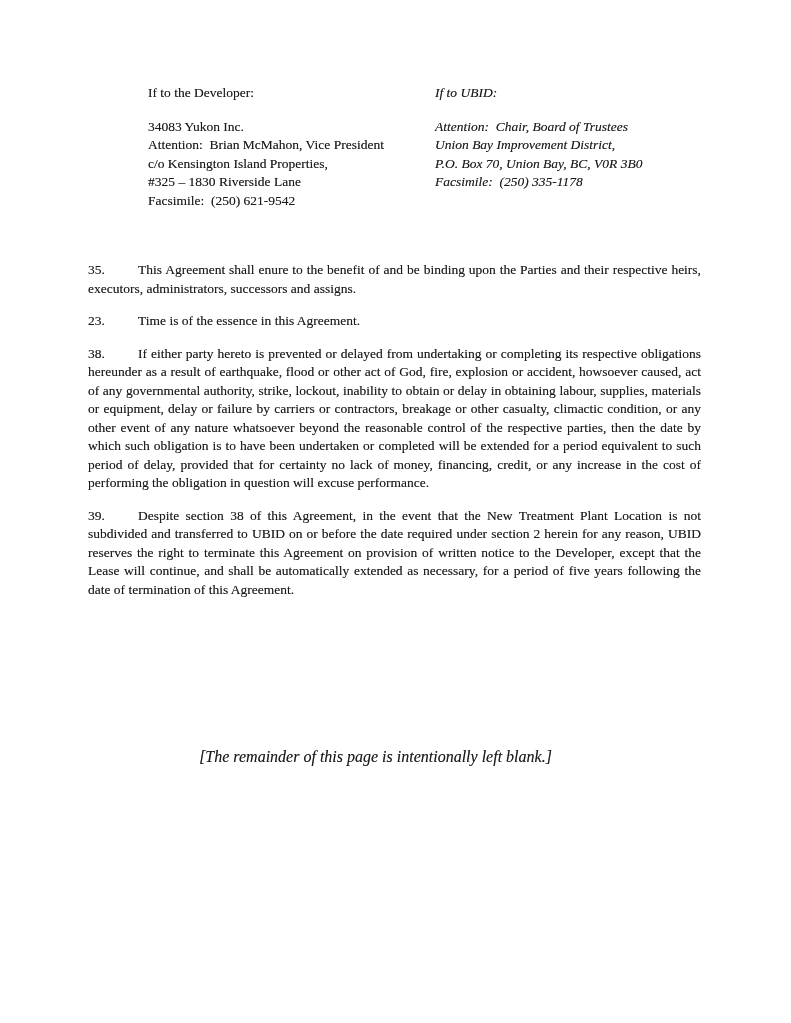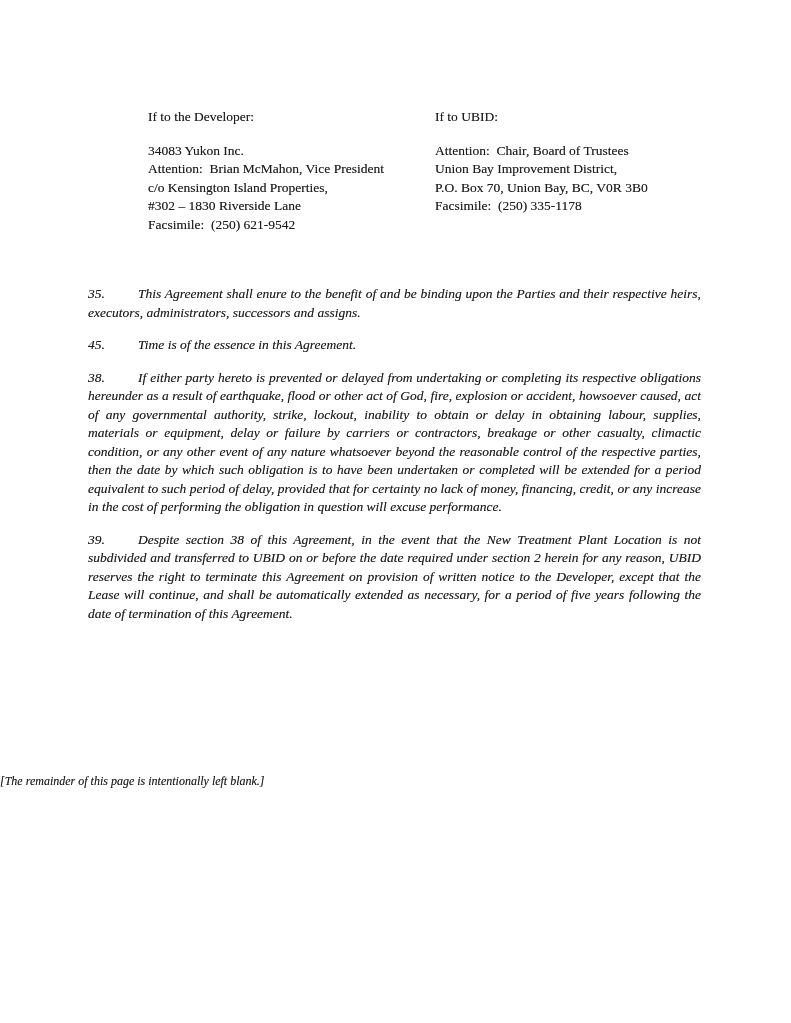--- a/index.html
+++ b/index.html
@@ -11,62 +11,61 @@
   .page {
     position: relative;
     width: 791px;
     height: 801px;
     background: #ffffff;
     overflow: hidden;
     font-size: 13.5px;
     line-height: 18.5px;
     
     text-shadow: 0 0 0.4px rgba(0,0,0,0.45);
-    margin-top: 24px;
   }
 
   
   .notice-block {
     position: absolute;
     left: 148px;
     top: 84px;
     right: 60px;
     display: flex;
   }
   .notice-col { display: flex; flex-direction: column; }
   .notice-col.developer { width: 287px; flex: 0 0 287px; }
-  .notice-col.ubid { flex: 1; }
+  .notice-col.ubid { flex: 1; font-style: italic; }
   .notice-heading { margin-bottom: 15px; }
   .addr-line { white-space: pre-wrap; }
 
   
   .sections {
     position: absolute;
     left: 88px;
     top: 261px;
     width: 613px;
   }
   .section-para {
     text-align: justify;
     margin-bottom: 14px;
-    font-style: italic;
   }
   .section-num {
     display: inline-block;
     width: 50px;
   }
 
   
   .remainder-note {
     position: absolute;
     left: 0;
     right: 40px;
     top: 748px;
+    text-align: center;
     font-style: italic;
-    font-size: 12px;
+    font-size: 16px;
   }
 
   
   .footer {
     position: absolute;
     left: 88px;
     top: 951px;
     font-size: 11px;
     letter-spacing: 0.2px;
     white-space: nowrap;
@@ -79,38 +78,38 @@
 <body>
 
 <div class="page">
 
   <div class="notice-block">
     <div class="notice-col developer">
       <div class="notice-heading">If to the Developer:</div>
       <div class="addr-line">34083 Yukon Inc.</div>
       <div class="addr-line">Attention:  Brian McMahon, Vice President</div>
       <div class="addr-line">c/o Kensington Island Properties,</div>
-      <div class="addr-line">#302 – 1830 Riverside Lane</div>
+      <div class="addr-line">#325 – 1830 Riverside Lane</div>
       <div class="addr-line">Facsimile:  (250) 621-9542</div>
     </div>
     <div class="notice-col ubid">
       <div class="notice-heading">If to UBID:</div>
       <div class="addr-line">Attention:  Chair, Board of Trustees</div>
       <div class="addr-line">Union Bay Improvement District,</div>
       <div class="addr-line">P.O. Box 70, Union Bay, BC, V0R 3B0</div>
       <div class="addr-line">Facsimile:  (250) 335-1178</div>
     </div>
   </div>
 
   <div class="sections">
     <p class="section-para">
       <span class="section-num">35.</span><span>This Agreement shall enure to the benefit of and be binding upon the Parties and their respective heirs, executors, administrators, successors and assigns.</span>
     </p>
     <p class="section-para">
-      <span class="section-num">45.</span><span>Time is of the essence in this Agreement.</span>
+      <span class="section-num">23.</span><span>Time is of the essence in this Agreement.</span>
     </p>
     <p class="section-para">
       <span class="section-num">38.</span><span>If either party hereto is prevented or delayed from undertaking or completing its respective obligations hereunder as a result of earthquake, flood or other act of God, fire, explosion or accident, howsoever caused, act of any governmental authority, strike, lockout, inability to obtain or delay in obtaining labour, supplies, materials or equipment, delay or failure by carriers or contractors, breakage or other casualty, climactic condition, or any other event of any nature whatsoever beyond the reasonable control of the respective parties, then the date by which such obligation is to have been undertaken or completed will be extended for a period equivalent to such period of delay, provided that for certainty no lack of money, financing, credit, or any increase in the cost of performing the obligation in question will excuse performance.</span>
     </p>
     <p class="section-para">
       <span class="section-num">39.</span><span>Despite section 38 of this Agreement, in the event that the New Treatment Plant Location is not subdivided and transferred to UBID on or before the date required under section 2 herein for any reason, UBID reserves the right to terminate this Agreement on provision of written notice to the Developer, except that the Lease will continue, and shall be automatically extended as necessary, for a period of five years following the date of termination of this Agreement.</span>
     </p>
   </div>
 
   <div class="remainder-note">[The remainder of this page is intentionally left blank.]</div>

